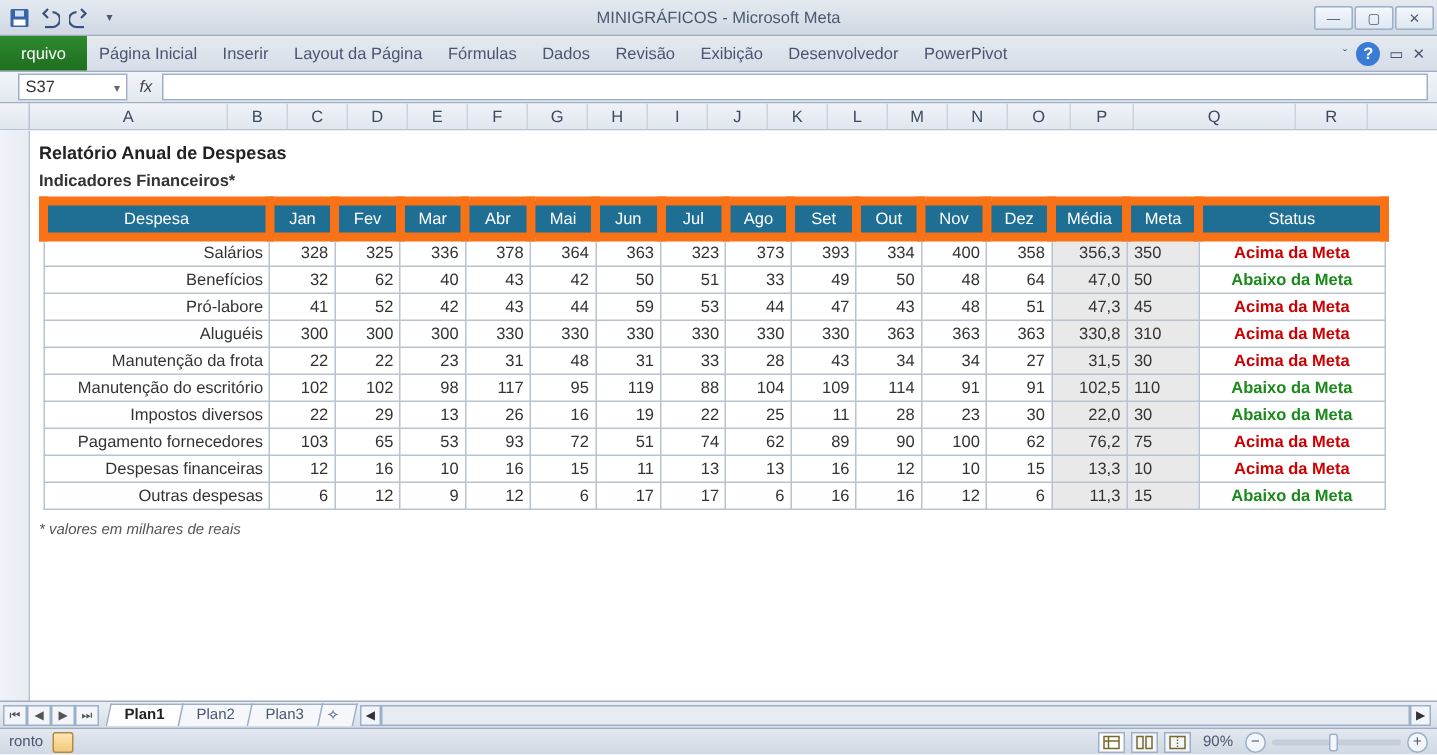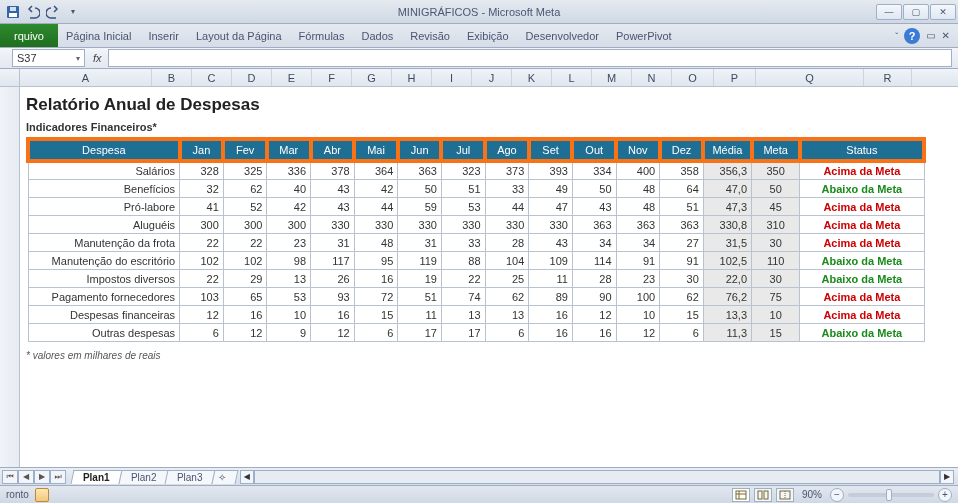--- a/index.html
+++ b/index.html
@@ -124,49 +124,49 @@
 }
 .row-nums {
   position:absolute;left:0;top:0;width:20px;height:100%;
   background:linear-gradient(90deg,#f0f3f8,#e7ecf3);
   border-right:1px solid #b7c2d1;
 }
 .content {
   margin-left:20px;
   padding:8px 6px 0 6px;
 }
-.report-title{font-weight:bold;font-size:17px;color:#222;margin-bottom:6px;}
+.report-title{font-weight:bold;font-size:12px;color:#222;margin-bottom:6px;}
 .report-sub{font-weight:bold;font-size:11px;color:#333;margin-bottom:4px;}
 
 table.data {
   border-collapse:collapse;
   font-size:11px;
   width:900px;
 }
 table.data th {
   background:#1f6e94;color:#fff;font-weight:normal;
-  border:4px solid #f97316;
+  border:6px solid #f97316;
   padding:3px 4px;text-align:center;
   height:18px;
 }
 table.data th.despesa{width:132px;text-align:center;}
 table.data th.mon{width:38px;}
 table.data th.media{width:42px;}
 table.data th.meta{width:42px;}
 table.data th.status{width:108px;}
 
 table.data td {
   border:1px solid #b9c2cf;
   padding:2px 4px;
   height:18px;
   text-align:right;
 }
 table.data td.name{text-align:right;}
 table.data td.media{background:#e9e9e9;text-align:right;}
-table.data td.meta{background:#e9e9e9;text-align:center;}
+table.data td.meta{background:#e9e9e9;text-align:left;}
 table.data td.status{text-align:center;font-weight:bold;}
 .acima{color:#cc0000;}
 .abaixo{color:#1a8a1a;}
 
 .footnote{font-style:italic;font-size:10px;color:#555;margin-top:8px;}
 
 
 .sheet-bar {
   position:absolute;left:0;right:0;bottom:18px;height:18px;
   background:linear-gradient(#eaeef4,#d7dee8);

